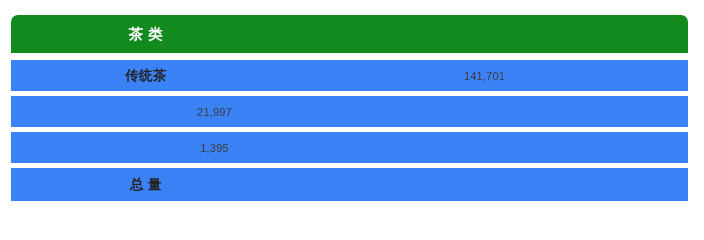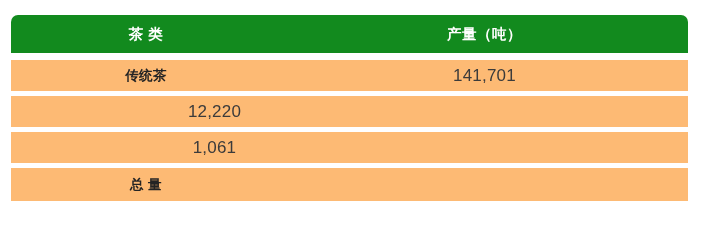--- a/index.html
+++ b/index.html
@@ -39,21 +39,21 @@
   .row.header .cell {
     color: #ffffff;
     font-weight: bold;
     font-size: 14.5px;
     letter-spacing: 0.5px;
   }
 
   
   .row.body {
     height: 31px;
-    background: #fdba74;
+    background: #3b82f6;
     margin-bottom: 5px;
   }
   .row.body:last-child {
     height: 33px;
     margin-bottom: 0;
   }
 
   .cell {
     display: flex;
     align-items: center;
@@ -73,44 +73,43 @@
 
   .row.body .cell.col-name {
     color: #242424;
     font-weight: bold;
     font-size: 13.5px;
     letter-spacing: 0.4px;
   }
   .row.body .cell.col-value {
     color: #3b3b3b;
     font-weight: normal;
-    font-size: 17px;
+    font-size: 11px;
     letter-spacing: 0.2px;
   }
 </style>
 </head>
 <body>
 
 <div class="table-wrap">
 
   <div class="row header">
     <div class="cell col-name">茶 类</div>
-    <div class="cell col-value">产量（吨）</div>
   </div>
 
   <div class="row body">
     <div class="cell col-name">传统茶</div>
     <div class="cell col-value">141,701</div>
   </div>
 
   <div class="row body">
-    <div class="cell col-value">12,220</div>
+    <div class="cell col-value">21,997</div>
   </div>
 
   <div class="row body">
-    <div class="cell col-value">1,061</div>
+    <div class="cell col-value">1,395</div>
   </div>
 
   <div class="row body">
     <div class="cell col-name">总 量</div>
   </div>
 
 </div>
 
 </body></html>

